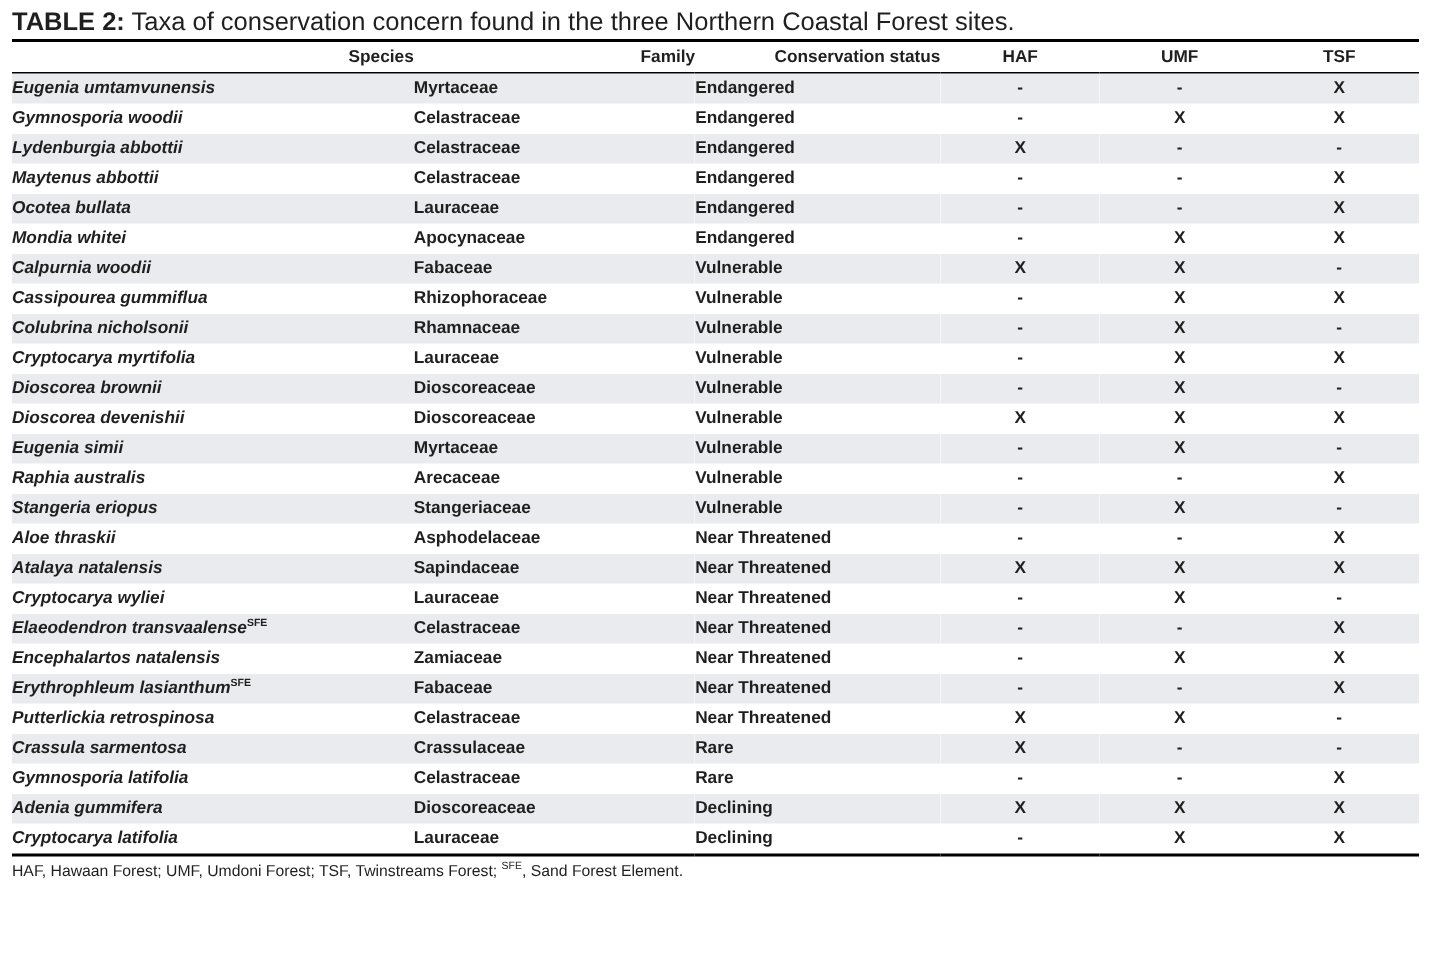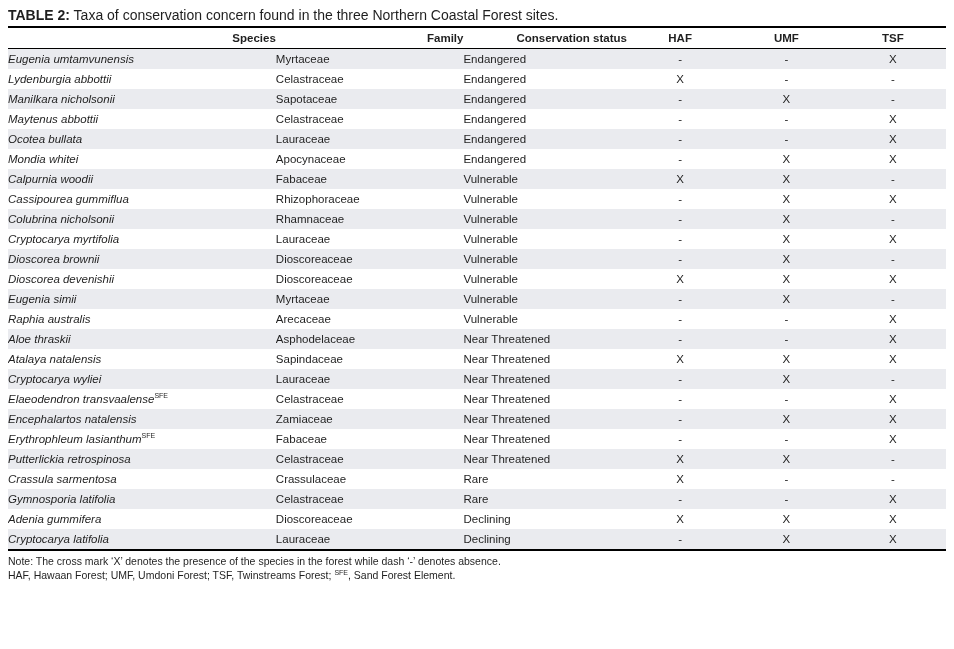--- a/index.html
+++ b/index.html
@@ -11,21 +11,21 @@
   }
   .page {
     width: 954px;
     height: 649px;
     box-sizing: border-box;
     padding: 7px 8px 0 8px;
     background: #ffffff;
     overflow: hidden;
   }
   .table-title {
-    font-size: 14px;
+    font-size: 17px;
     line-height: 16px;
     padding-bottom: 3px;
     border-bottom: 2.5px solid #000000;
   }
   .table-title .title-prefix { font-weight: bold; }
   table.main-table {
     width: 100%;
     border-collapse: collapse;
     table-layout: fixed;
     font-size: 11.5px;
@@ -40,21 +40,21 @@
   }
   table.main-table tbody td {
     height: 20px;
     padding: 0;
     vertical-align: middle;
     white-space: nowrap;
     overflow: hidden;
   }
   table.main-table tbody tr:nth-child(odd) { background: var(--stripe, #eaebef); }
   table.main-table tbody tr:nth-child(even) { background: #ffffff; }
-  tbody { border-bottom: 2.5px solid #000000; }
+  tbody { border-bottom: 2.5px solid #000000; font-weight: bold; }
   .col-species { width: 267px; }
   .col-family  { width: 187px; margin-left: 33px; }
   .col-status  { width: 163px; }
   .col-mark    { width: 106px; text-align: center !important; }
   th.col-mark  { text-align: center; }
   .species { font-style: italic; }
   sup.sfe {
     font-size: 7px;
     font-style: normal;
     vertical-align: super;
@@ -98,33 +98,33 @@
     <tbody>
         <tr>
           <td class="col-species species">Eugenia umtamvunensis</td>
           <td class="col-family">Myrtaceae</td>
           <td class="col-status">Endangered</td>
           <td class="col-mark">-</td>
           <td class="col-mark">-</td>
           <td class="col-mark">X</td>
         </tr>
         <tr>
+          <td class="col-species species">Gymnosporia woodii</td>
+          <td class="col-family">Celastraceae</td>
+          <td class="col-status">Endangered</td>
+          <td class="col-mark">-</td>
+          <td class="col-mark">X</td>
+          <td class="col-mark">X</td>
+        </tr>
+        <tr>
           <td class="col-species species">Lydenburgia abbottii</td>
           <td class="col-family">Celastraceae</td>
           <td class="col-status">Endangered</td>
           <td class="col-mark">X</td>
           <td class="col-mark">-</td>
-          <td class="col-mark">-</td>
-        </tr>
-        <tr>
-          <td class="col-species species">Manilkara nicholsonii</td>
-          <td class="col-family">Sapotaceae</td>
-          <td class="col-status">Endangered</td>
-          <td class="col-mark">-</td>
-          <td class="col-mark">X</td>
           <td class="col-mark">-</td>
         </tr>
         <tr>
           <td class="col-species species">Maytenus abbottii</td>
           <td class="col-family">Celastraceae</td>
           <td class="col-status">Endangered</td>
           <td class="col-mark">-</td>
           <td class="col-mark">-</td>
           <td class="col-mark">X</td>
         </tr>
@@ -200,20 +200,28 @@
           <td class="col-mark">X</td>
           <td class="col-mark">-</td>
         </tr>
         <tr>
           <td class="col-species species">Raphia australis</td>
           <td class="col-family">Arecaceae</td>
           <td class="col-status">Vulnerable</td>
           <td class="col-mark">-</td>
           <td class="col-mark">-</td>
           <td class="col-mark">X</td>
+        </tr>
+        <tr>
+          <td class="col-species species">Stangeria eriopus</td>
+          <td class="col-family">Stangeriaceae</td>
+          <td class="col-status">Vulnerable</td>
+          <td class="col-mark">-</td>
+          <td class="col-mark">X</td>
+          <td class="col-mark">-</td>
         </tr>
         <tr>
           <td class="col-species species">Aloe thraskii</td>
           <td class="col-family">Asphodelaceae</td>
           <td class="col-status">Near Threatened</td>
           <td class="col-mark">-</td>
           <td class="col-mark">-</td>
           <td class="col-mark">X</td>
         </tr>
         <tr>
@@ -293,17 +301,16 @@
           <td class="col-family">Lauraceae</td>
           <td class="col-status">Declining</td>
           <td class="col-mark">-</td>
           <td class="col-mark">X</td>
           <td class="col-mark">X</td>
         </tr>
       </tbody>
   </table>
 
   <div class="notes">
-    <p>Note: The cross mark ‘X’ denotes the presence of the species in the forest while dash ‘-’ denotes absence.</p>
     <p><span>HAF, Hawaan Forest; UMF, Umdoni Forest; TSF, Twinstreams Forest; </span><sup class="sfe">SFE</sup><span>, Sand Forest Element.</span></p>
   </div>
 
 </div>
 
 </body></html>

